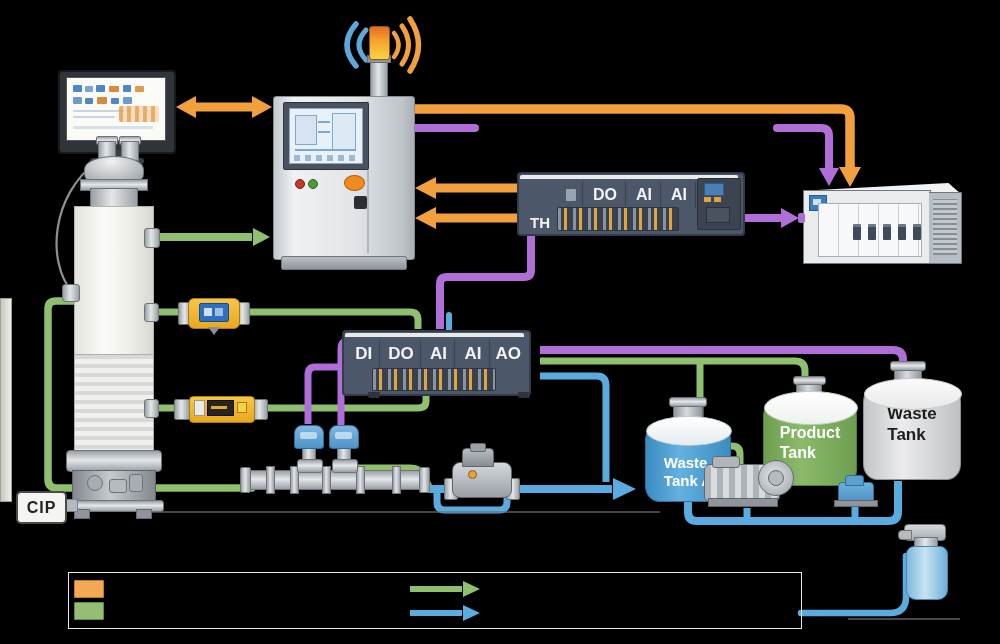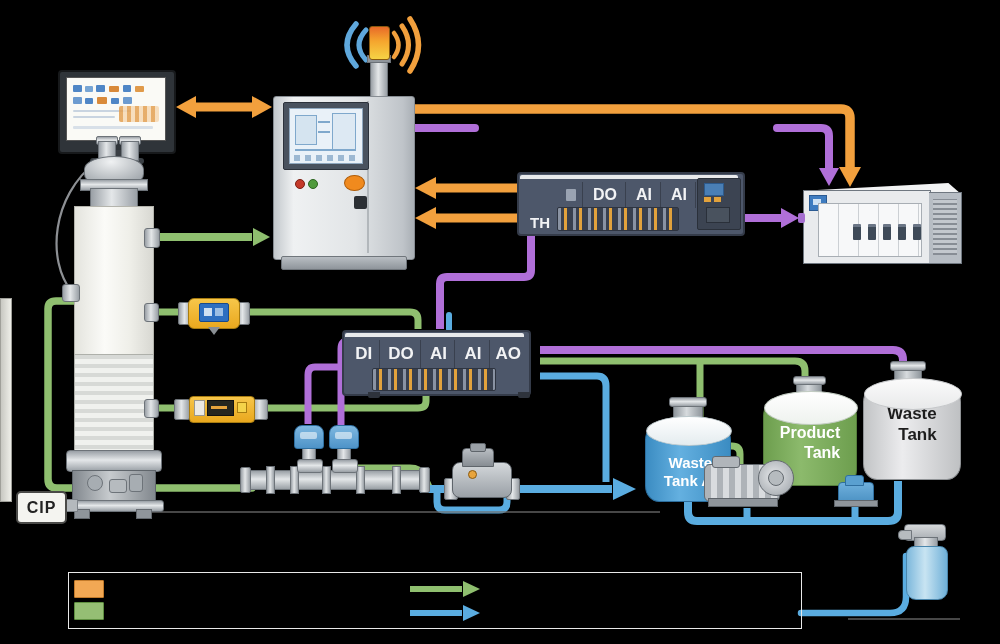--- a/index.html
+++ b/index.html
@@ -29,21 +29,21 @@
          border:1px solid #2e3440;border-radius:2px;}
   
   .panel-front{background:#e9ebed;border:1.5px solid #6f7780;}
   .panel-side{background:#b7bdc4;border:1.5px solid #6f7780;border-left:none;}
   .vent{background:repeating-linear-gradient(0deg,#878d95 0 2px,#c3c8ce 2px 5px);}
   .panel-inner{background:#f7f8f9;border:1px solid #a8aeb4;
     background-image:repeating-linear-gradient(90deg,transparent 0 19px,#ccd0d4 19px 20px);}
   .breaker{background:#3e4a58;border-top:3px solid #6b7686;border-radius:1px;}
   
   .tank-body{border-radius:14px/16px;display:flex;align-items:flex-end;justify-content:center;
-             text-align:right;font-weight:bold;white-space:pre-line;line-height:1.25;}
+             text-align:left;font-weight:bold;white-space:pre-line;line-height:1.25;}
   .tank-top{border-radius:50%;}
   .neck{background:linear-gradient(90deg,#8f969c,#d7dbde 45%,#8f969c);border:1px solid #6a7076;border-radius:2px;}
   
   .silver{background:linear-gradient(90deg,#9aa0a6,#e4e7e9 45%,#9aa0a6);border:1px solid #6d7379;}
   .silverh{background:linear-gradient(#9aa0a6,#e4e7e9 45%,#9aa0a6);border:1px solid #6d7379;}
   .white-col{background:linear-gradient(90deg,#e4e4de 0,#fbfbf8 38%,#efefe9 70%,#d8d8d2 100%);
              border:1px solid #b4b4ac;}
   .rings{background:repeating-linear-gradient(#d7d9d6 0 4px,#f0f1ee 4px 9px);border:1px solid #aeb0aa;}
   .valve-act{background:linear-gradient(#7fb8e0,#4e93c8);border:1.5px solid #2f6fa0;border-radius:8px 8px 3px 3px;}
   .cipbox{background:#f4f4f0;border:2px solid #4a4a48;border-radius:5px;color:#222;

